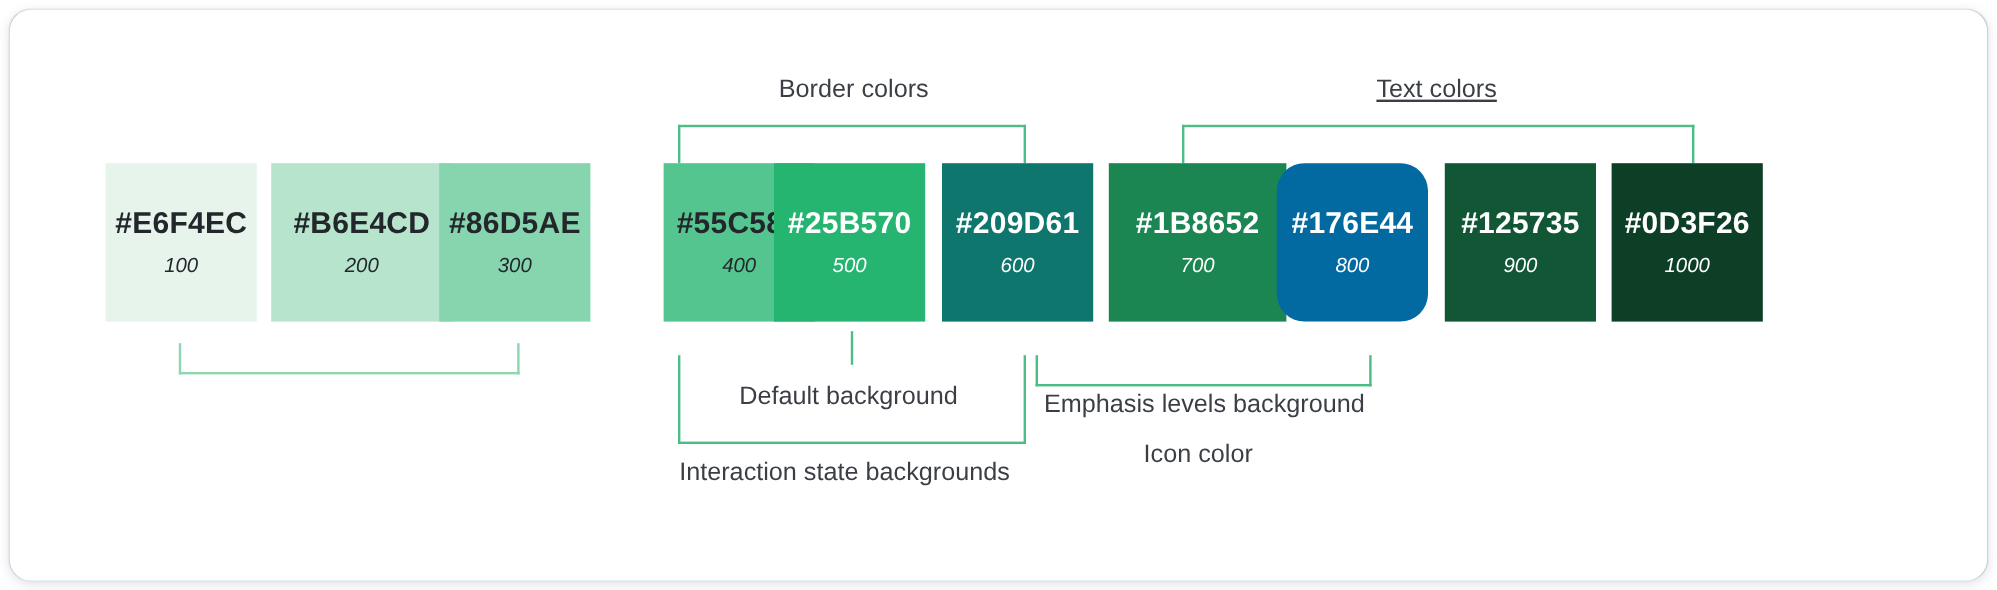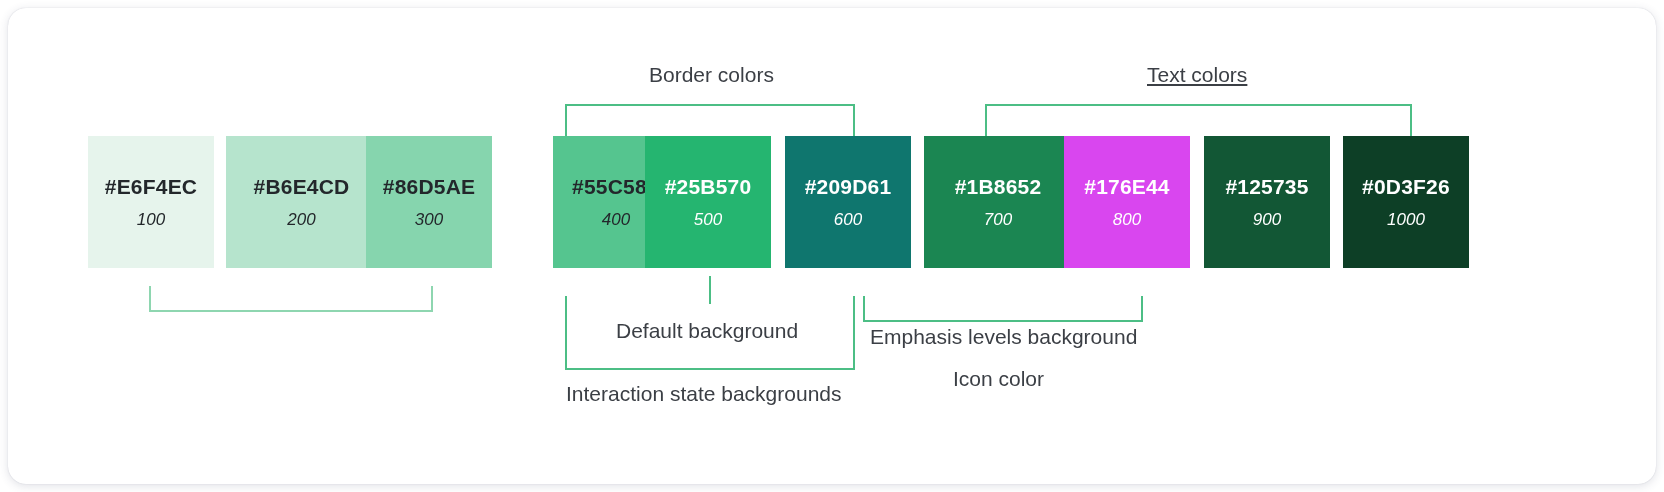--- a/index.html
+++ b/index.html
@@ -24,21 +24,21 @@
   .swatch {
     position: absolute;
     top: 128px;
     height: 132px;
     display: flex;
     flex-direction: column;
     align-items: center;
     justify-content: center;
   }
   .sw-hex {
-    font-size: 21px;
+    font-size: 25px;
     font-weight: bold;
     letter-spacing: 0.2px;
     line-height: 1;
     margin-bottom: 14px;
   }
   .sw-step {
     font-size: 17px;
     font-weight: normal;
     line-height: 1;
     font-style: italic;
@@ -94,21 +94,21 @@
       <span class="sw-step">500</span>
     </div>
     <div class="swatch" style="left:777px; width:126px; background:#0f766e; color:#ffffff;">
       <span class="sw-hex">#209D61</span>
       <span class="sw-step">600</span>
     </div>
     <div class="swatch" style="left:916px; width:148px; background:#1B8652; color:#ffffff;">
       <span class="sw-hex">#1B8652</span>
       <span class="sw-step">700</span>
     </div>
-    <div class="swatch" style="left:1056px; width:126px; background:#d946ef; color:#ffffff;">
+    <div class="swatch" style="left:1056px; width:126px; background:#0369a1; color:#ffffff;border-radius:23px;">
       <span class="sw-hex">#176E44</span>
       <span class="sw-step">800</span>
     </div>
     <div class="swatch" style="left:1196px; width:126px; background:#125735; color:#ffffff;">
       <span class="sw-hex">#125735</span>
       <span class="sw-step">900</span>
     </div>
     <div class="swatch" style="left:1335px; width:126px; background:#0D3F26; color:#ffffff;">
       <span class="sw-hex">#0D3F26</span>
       <span class="sw-step">1000</span>

